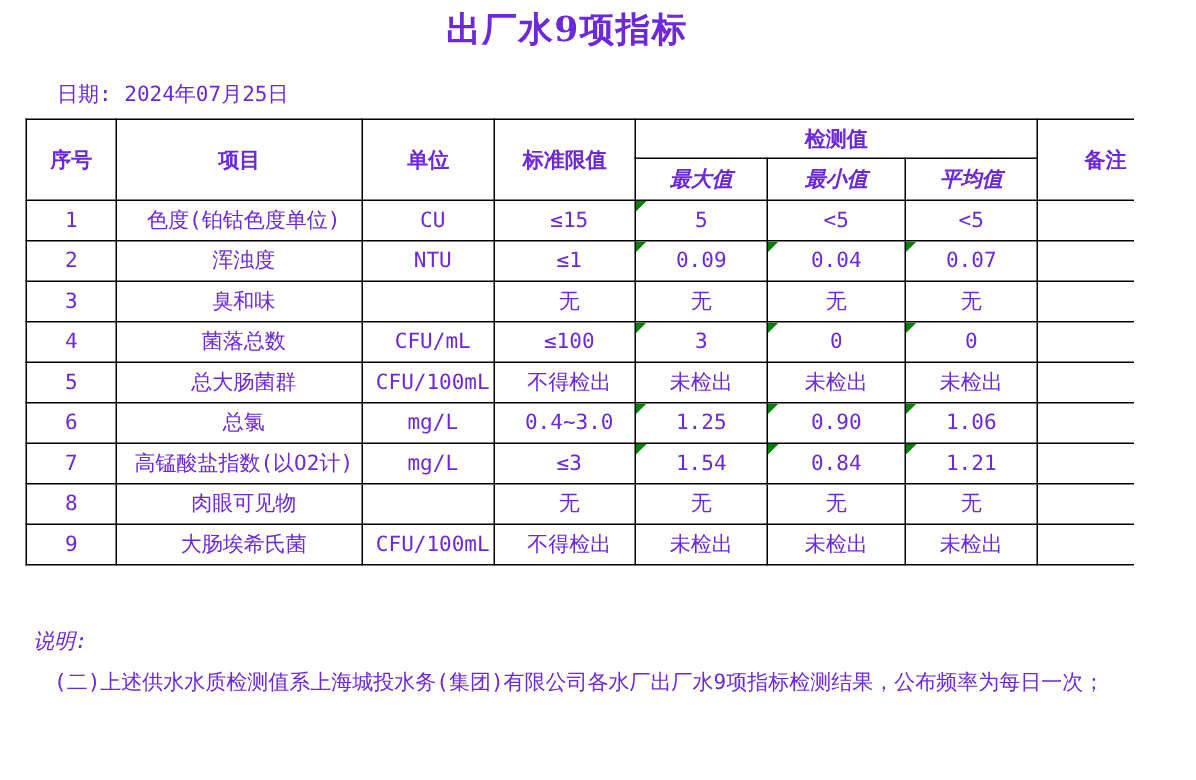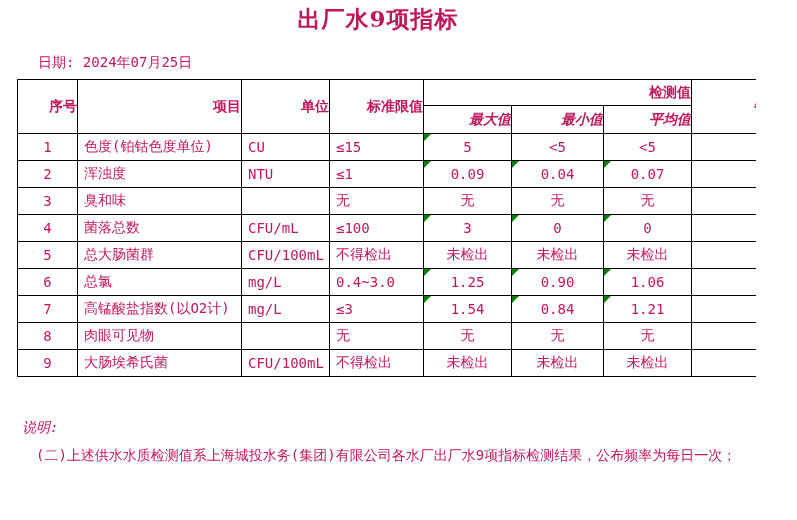--- a/index.html
+++ b/index.html
@@ -2,21 +2,21 @@
 <html style="--mark-green: #008000;"><head>
 <meta charset="utf-8">
 <style>
   html, body { margin: 0; padding: 0; background: #ffffff; }
   .page {
     position: relative;
     width: 756px;
     height: 520px;
     background: #ffffff;
     font-family: "DejaVu Sans Mono", "DejaVu Sans", sans-serif;
-    color: #be185d;
+    color: #6d28d9;
     overflow: hidden;
   }
   .page-title {
     position: absolute;
     top: 4px;
     left: 0;
     width: 100%;
     text-align: center;
     font-family: "DejaVu Serif", "Liberation Serif", serif;
     font-weight: bold;
@@ -38,26 +38,26 @@
     table-layout: fixed;
     font-size: 14px;
   }
   table.report th, table.report td {
     border: 1px solid #000000;
     padding: 0;
     overflow: hidden;
     white-space: nowrap;
     vertical-align: middle;
   }
-  table.report th { font-weight: bold; text-align: right; }
+  table.report th { font-weight: bold; text-align: center; }
   tr.hdr-top th { height: 25px; }
   tr.hdr-sub th { height: 27px; font-style: italic; }
   table.report tbody td { height: 26px; }
   .col-seq, .col-max, .col-min, .col-avg { text-align: center; }
-  .col-item, .col-unit, .col-limit { text-align: left; padding-left: 6px !important; }
+  .col-item, .col-unit, .col-limit { text-align: center; padding-left: 6px !important; }
   td.mark { position: relative; }
   td.mark::before {
     content: "";
     position: absolute;
     top: 0;
     left: 0;
     width: 0;
     height: 0;
     border-top: 7px solid var(--mark-green, #008000);
     border-right: 7px solid transparent;

